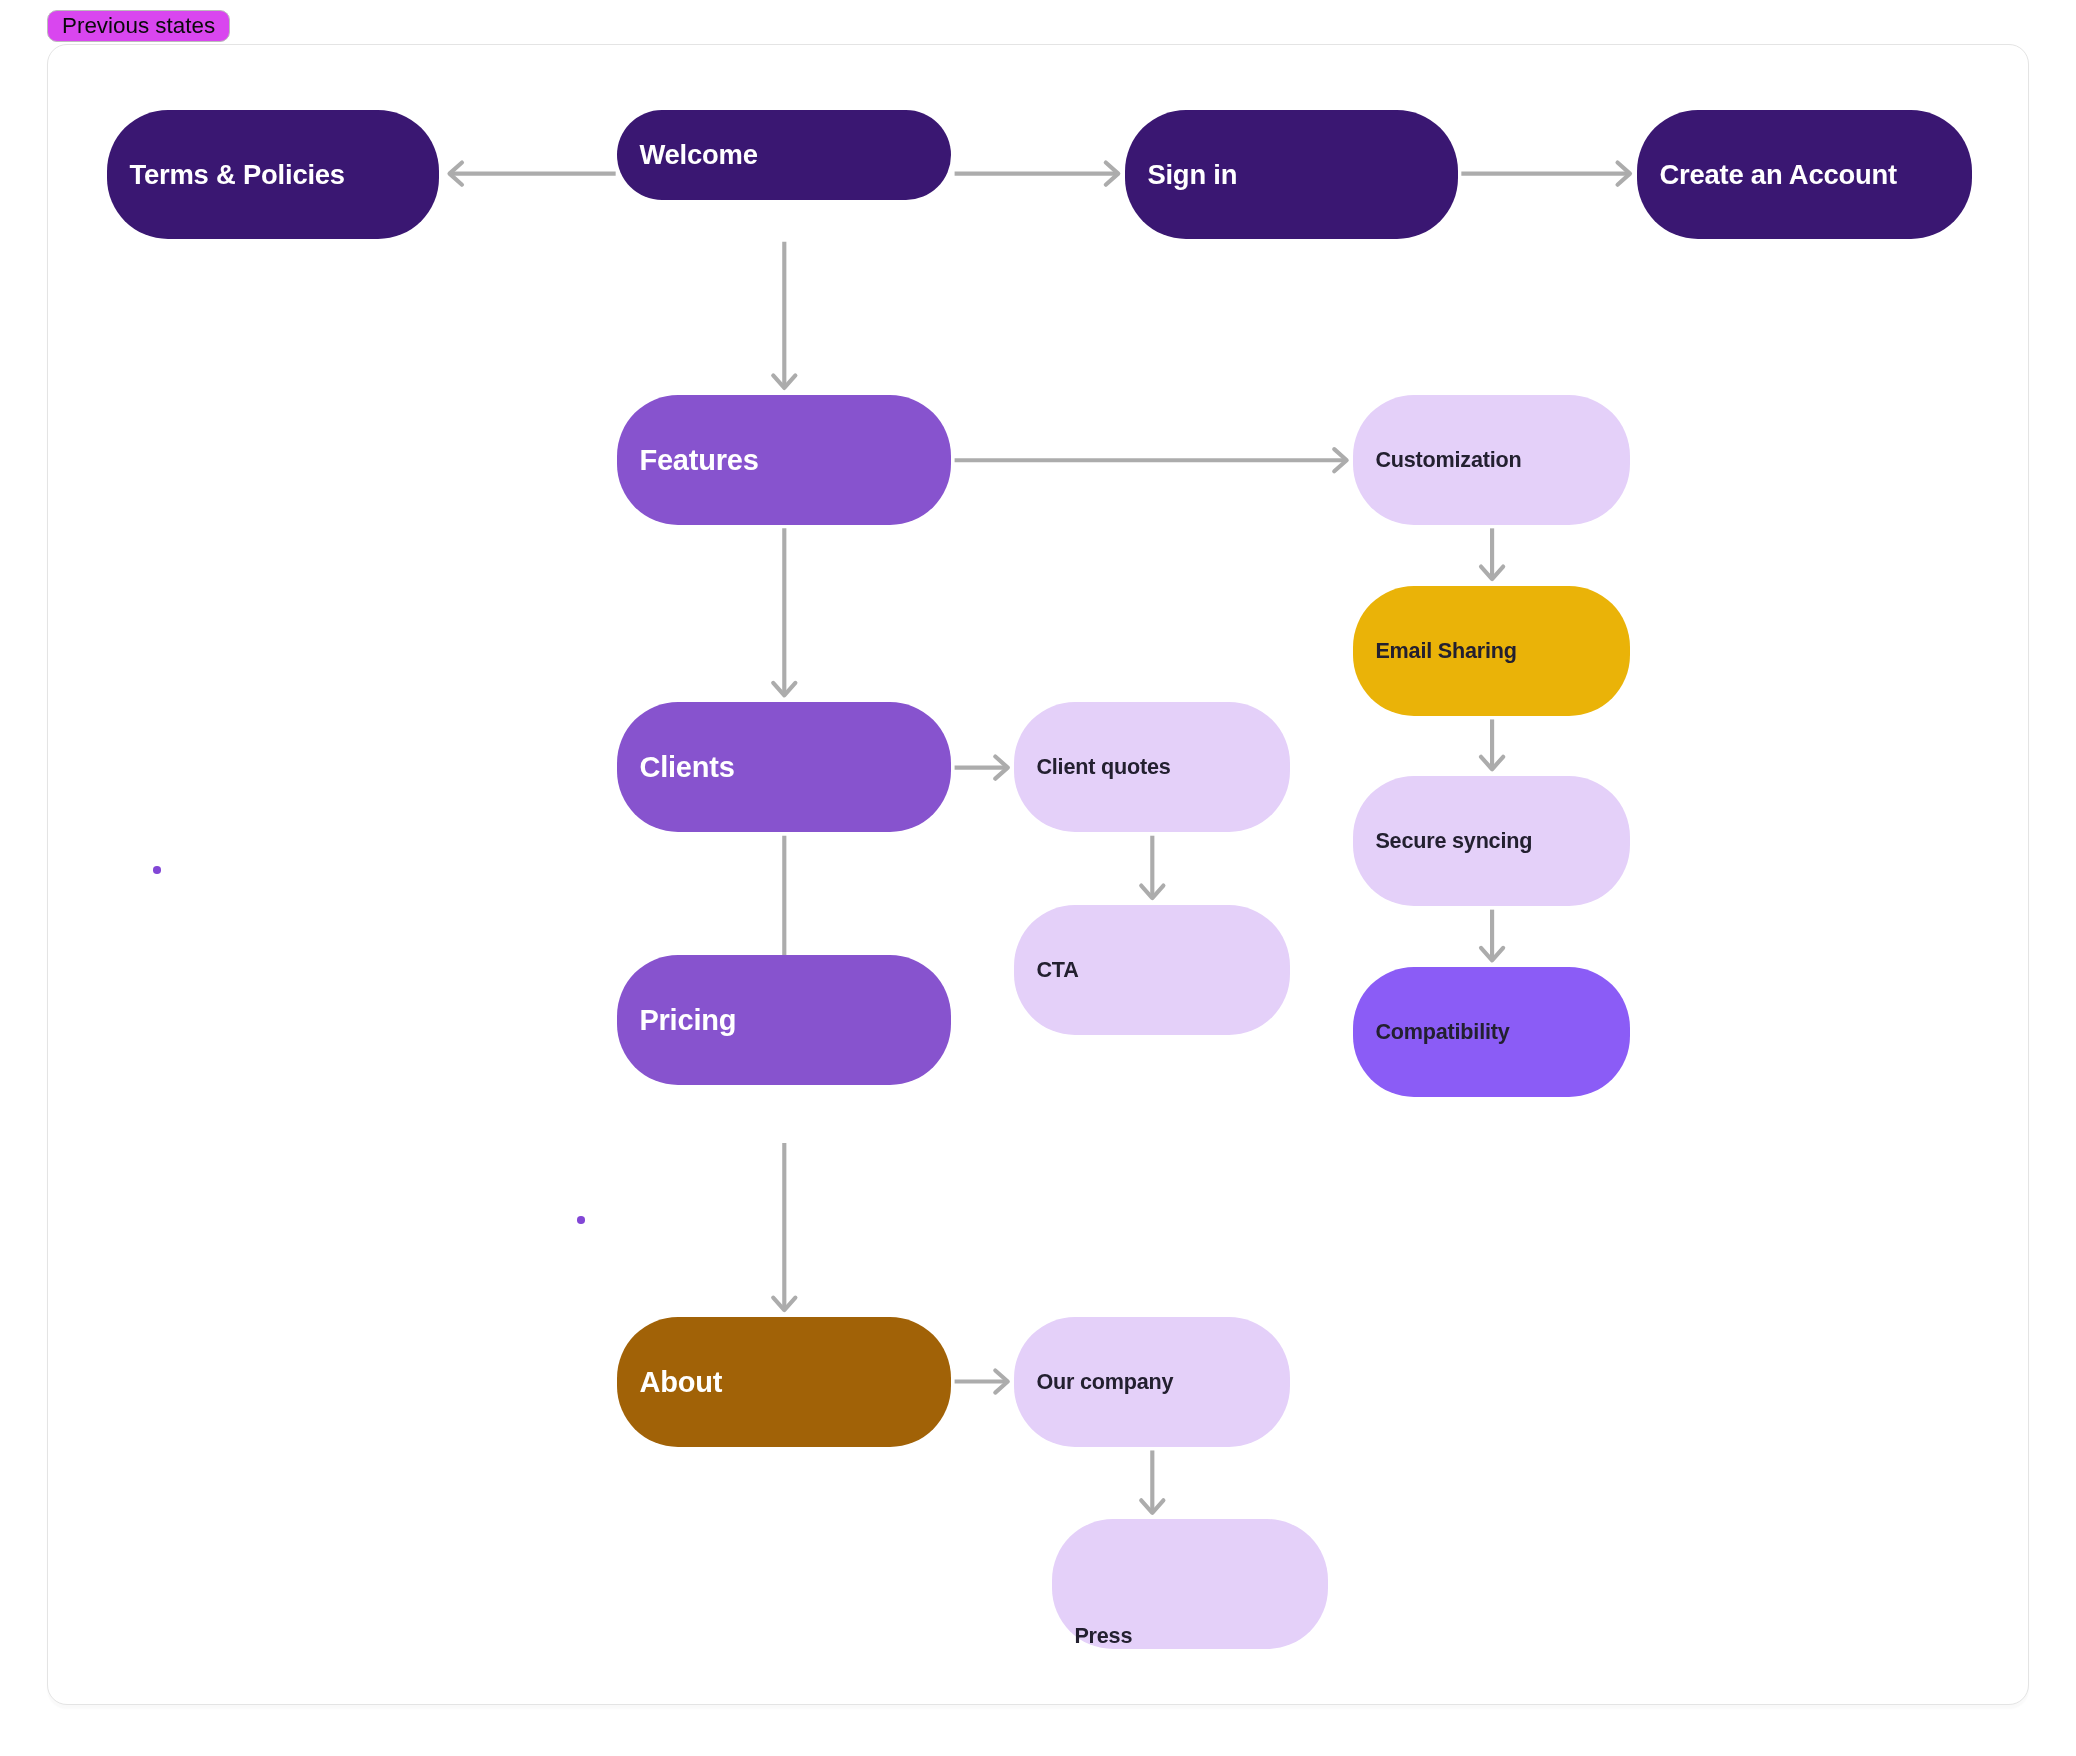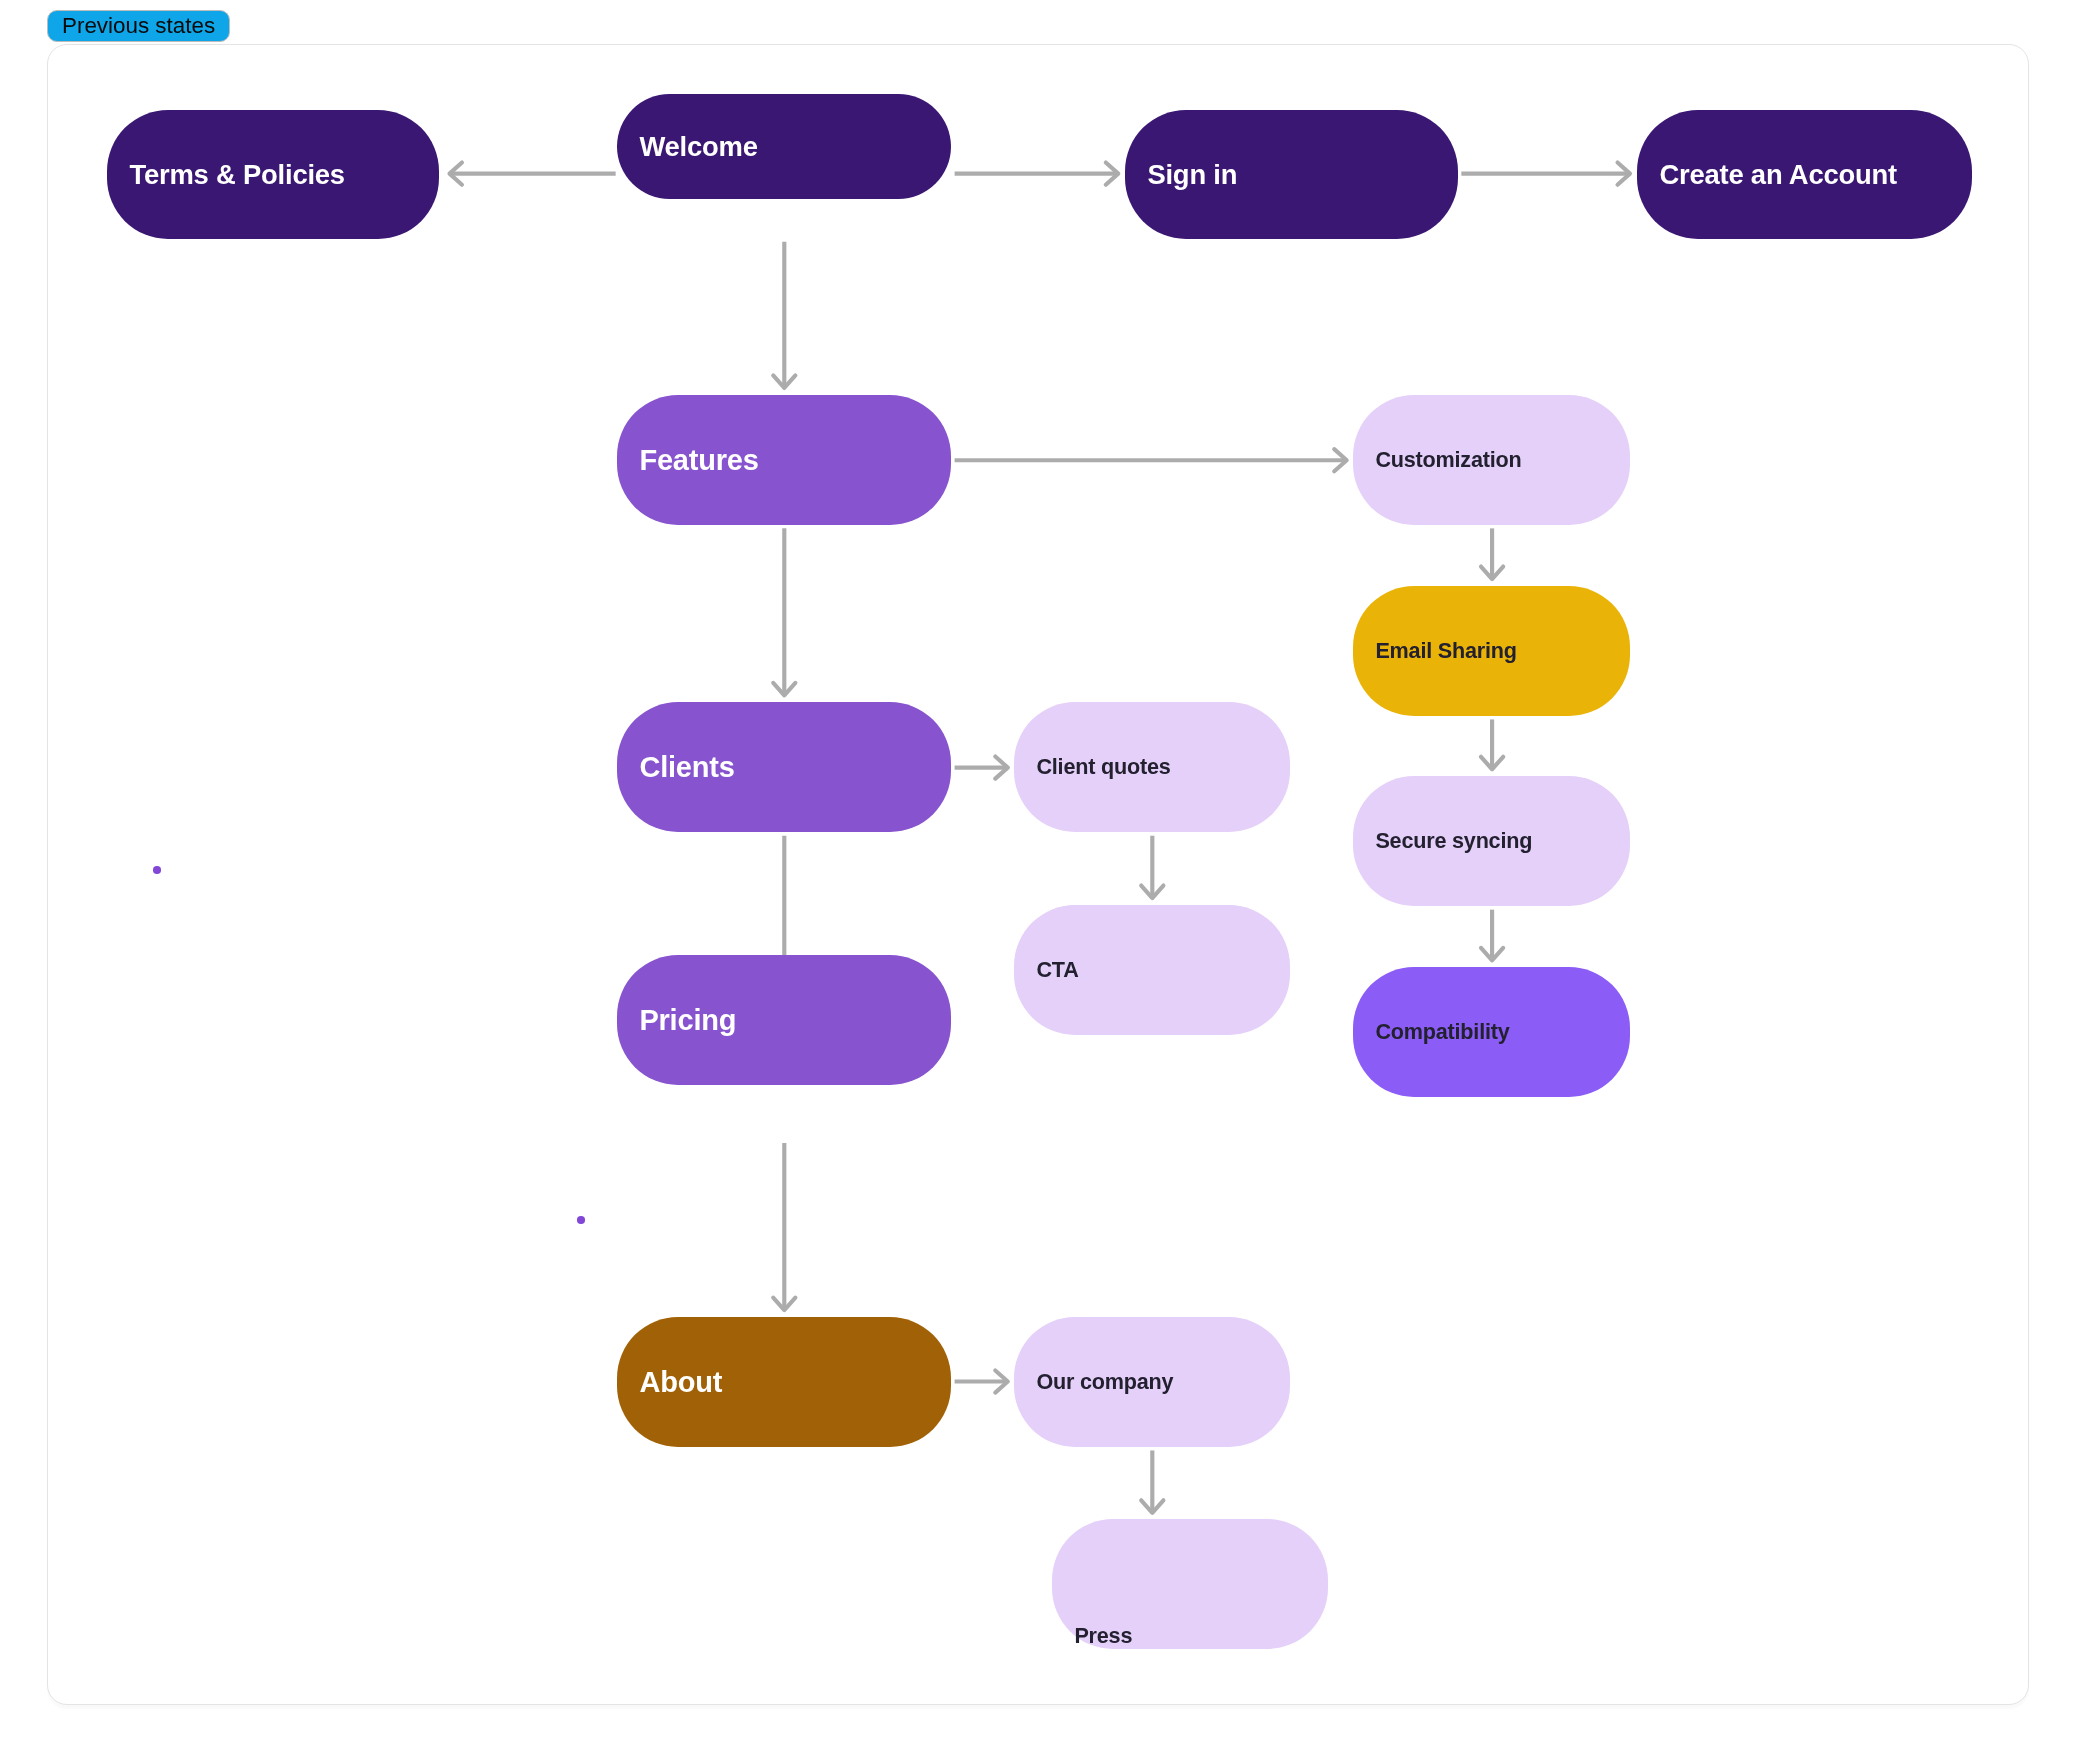--- a/index.html
+++ b/index.html
@@ -72,21 +72,21 @@
     width: 7.5px;
     height: 7.5px;
     border-radius: 50%;
   }
 </style>
 </head>
 <body>
 
 <div id="stage">
 
-  <button class="chip" style="background: #0ea5e9; border-color: rgb(188, 188, 188); border-radius: 10px;">Previous states</button>
+  <button class="chip" style="background: #d946ef; border-color: rgb(188, 188, 188); border-radius: 10px;">Previous states</button>
 
   <div class="canvas-frame" style="border-color: rgb(228, 228, 228);"></div>
 
   <svg id="edges-layer" width="2077" height="1757" viewBox="0 0 2500 2115" xmlns="http://www.w3.org/2000/svg">
     <defs>
       <marker id="arrowhead" markerUnits="userSpaceOnUse" markerWidth="40" markerHeight="40" viewBox="0 0 12 12" refX="8" refY="6" orient="auto">
         <path id="arrowhead-path" d="M3.5,2 L8,6 L3.5,10" fill="none" stroke="#ACACAC" stroke-width="1.5" stroke-linecap="round" stroke-linejoin="round"></path>
       </marker>
     </defs>
     <g id="edge-group">
@@ -105,21 +105,21 @@
         <line x1="944" y1="1376" x2="944" y2="1577" stroke="#ACACAC" stroke-width="5" marker-end="url(#arrowhead)"></line>
         <line x1="1149" y1="1663" x2="1213" y2="1663" stroke="#ACACAC" stroke-width="5" marker-end="url(#arrowhead)"></line>
         <line x1="1387" y1="1746" x2="1387" y2="1821" stroke="#ACACAC" stroke-width="5" marker-end="url(#arrowhead)"></line>
       </g>
   </svg>
 
   <div id="nodes-root">
       <div class="node dark" style="left: 107px; top: 110px; width: 332px; height: 129px; background: rgb(58, 23, 114); color: rgb(255, 255, 255);">
         <span class="node-label">Terms &amp; Policies</span>
       </div>
-      <div class="node dark" style="left: 617px; top: 94px; width: 334px; height: 105px; background: rgb(58, 23, 114); color: rgb(255, 255, 255);">
+      <div class="node dark" style="left: 617px; top: 110px; width: 334px; height: 90px; background: rgb(58, 23, 114); color: rgb(255, 255, 255);">
         <span class="node-label">Welcome</span>
       </div>
       <div class="node dark" style="left: 1125px; top: 110px; width: 333px; height: 129px; background: rgb(58, 23, 114); color: rgb(255, 255, 255);">
         <span class="node-label">Sign in</span>
       </div>
       <div class="node dark" style="left: 1637px; top: 110px; width: 335px; height: 129px; background: rgb(58, 23, 114); color: rgb(255, 255, 255);">
         <span class="node-label">Create an Account</span>
       </div>
       <div class="node mid" style="left: 617px; top: 395px; width: 334px; height: 130px; background: rgb(135, 83, 206); color: rgb(255, 255, 255);">
         <span class="node-label">Features</span>

